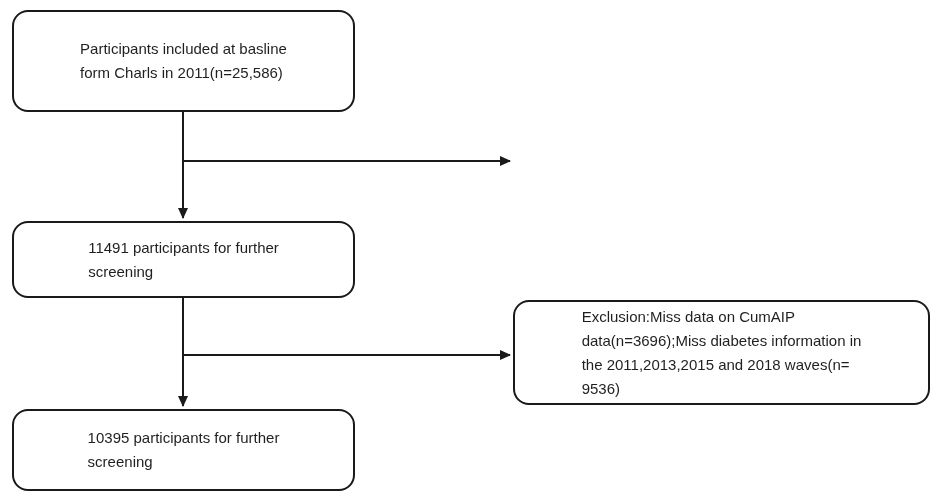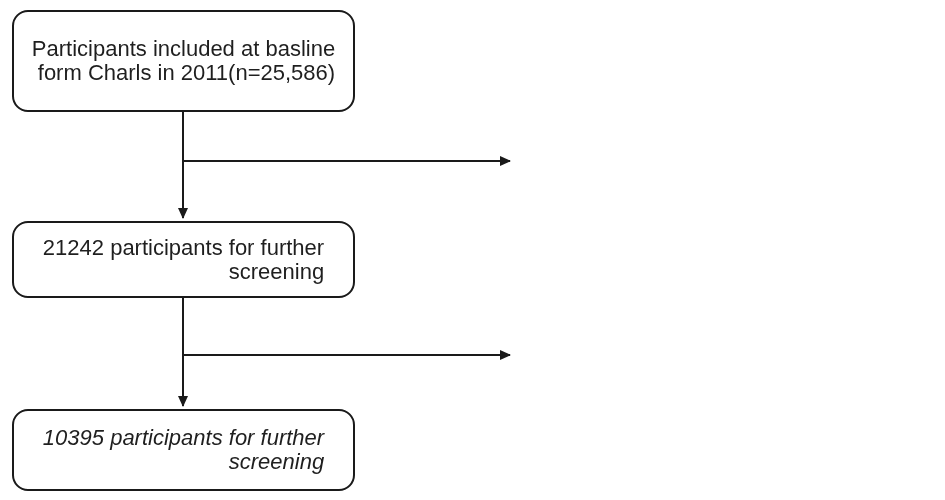--- a/index.html
+++ b/index.html
@@ -38,30 +38,30 @@
     background: var(--box-fill);
     border: 2px solid var(--box-border);
     border-radius: 16px;
     display: flex;
     align-items: center;
     justify-content: center;
     padding: 4px 10px;
   }
   .box-text {
     white-space: pre-line;
-    text-align: right;
+    text-align: left;
     color: var(--text-color);
-    font-size: 22px;
+    font-size: 15px;
     line-height: 24px;
   }
   .box-baseline   { left: 12px;  top: 10px;  width: 343px; height: 102px; }
   .box-exclusion1 { left: 513px; top: 110px; width: 417px; height: 101px; }
   .box-screening1 { left: 12px;  top: 221px; width: 343px; height: 77px;  }
   .box-exclusion2 { left: 513px; top: 300px; width: 417px; height: 105px; }
-  .box-screening2 { left: 12px;  top: 409px; width: 343px; height: 82px; font-style: italic;  }
+  .box-screening2 { left: 12px;  top: 409px; width: 343px; height: 82px;  }
 </style>
 </head>
 <body>
 
 <div class="canvas">
 
   <svg class="connectors" viewBox="0 0 945 500" xmlns="http://www.w3.org/2000/svg">
     <defs>
       <marker id="arrow" markerWidth="11" markerHeight="10" refX="10" refY="5" orient="auto" markerUnits="userSpaceOnUse">
         <path class="arrow-head" d="M0,0 L11,5 L0,10 Z"></path>
@@ -73,23 +73,29 @@
     <line x1="183" y1="355" x2="510" y2="355" marker-end="url(#arrow)"></line>
   </svg>
 
   <div class="flow-box box-baseline">
     <div class="box-text">Participants included at basline
 form Charls in 2011(n=25,586)</div>
   </div>
 
 
   <div class="flow-box box-screening1">
-    <div class="box-text">21242 participants for further
+    <div class="box-text">11491 participants for further
 screening</div>
   </div>
 
+  <div class="flow-box box-exclusion2">
+    <div class="box-text">Exclusion:Miss data on CumAIP
+data(n=3696);Miss diabetes information in
+the 2011,2013,2015 and 2018 waves(n=
+9536)</div>
+  </div>
 
   <div class="flow-box box-screening2">
     <div class="box-text">10395 participants for further
 screening</div>
   </div>
 
 </div>
 
 </body></html>

